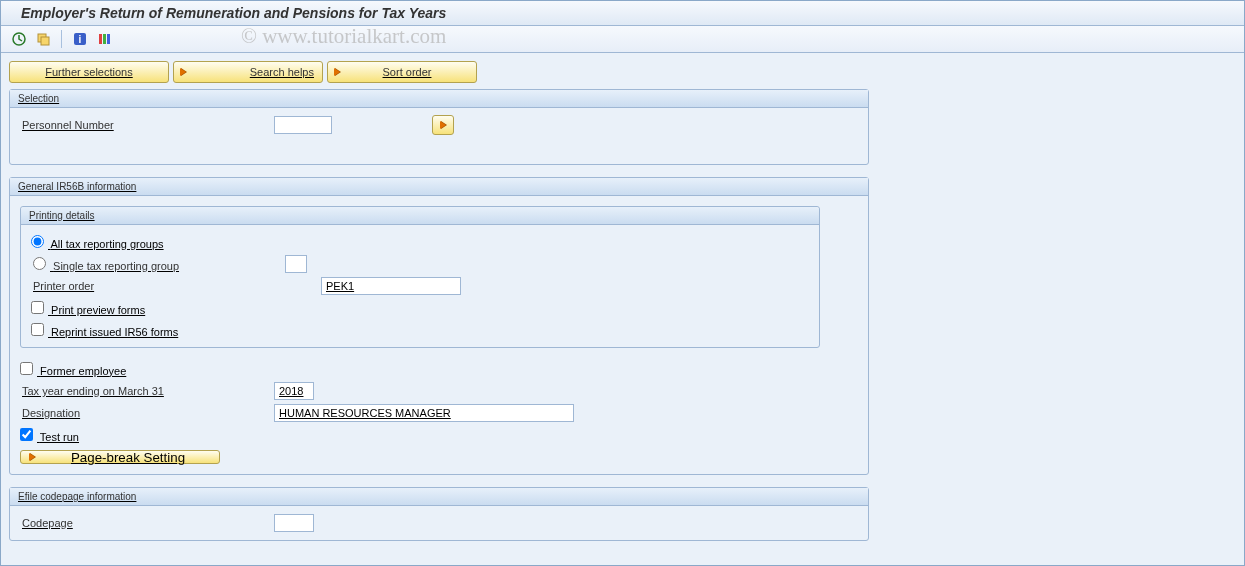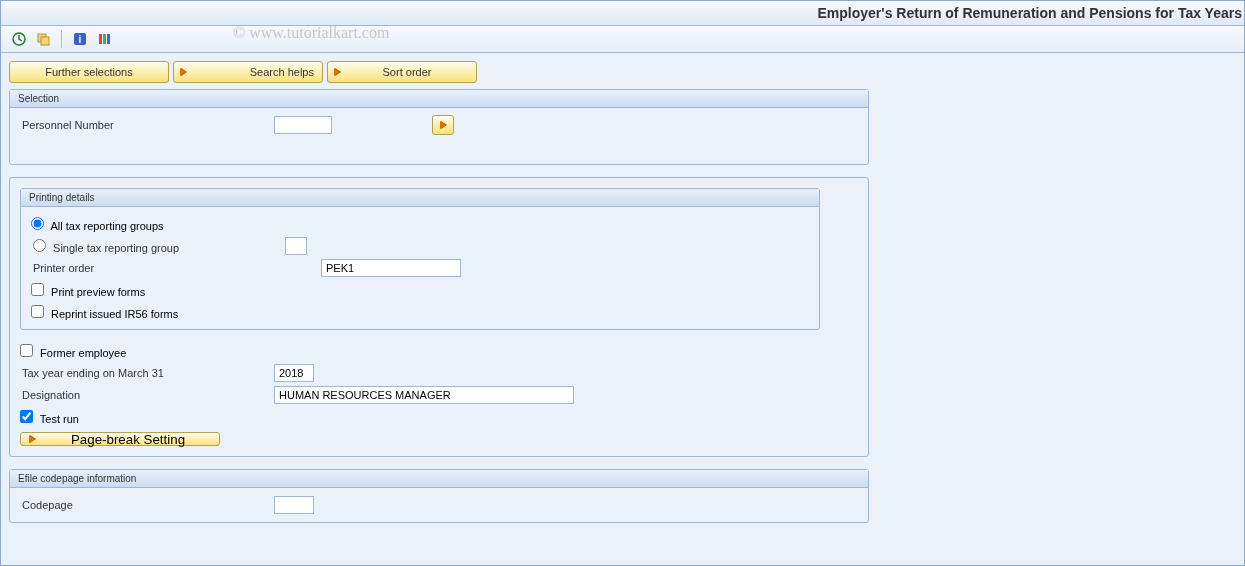--- a/index.html
+++ b/index.html
@@ -13,25 +13,25 @@
       width: 1245px;
       height: 566px;
       background: linear-gradient(#eaf1f9, #d6e4f2);
       border: 1px solid #8aa8c8;
       display: flex;
       flex-direction: column;
     }
     .titlebar {
       background: linear-gradient(#f6f9fd, #dfe9f5);
       border-bottom: 1px solid #9fb7d4;
-      padding: 4px 2px;
+      padding: 4px 20px;
       font-weight: bold;
+      font-style: italic;
       font-size: 14px;
       color: #333;
-      text-align: right;
     }
     .toolbar {
       background: linear-gradient(#f6f9fd, #e7eef8);
       border-bottom: 1px solid #9fb7d4;
       padding: 3px 8px;
       display: flex;
       align-items: center;
       gap: 4px;
       position: relative;
     }
@@ -41,32 +41,33 @@
       display: inline-flex;
       align-items: center;
       justify-content: center;
       cursor: pointer;
       border: 1px solid transparent;
       border-radius: 2px;
     }
     .sep { width: 1px; height: 18px; background: #a8c0de; margin: 0 4px; }
     .watermark {
       position: absolute;
-      left: 232px;
+      left: 240px;
       top: -2px;
-      font-size: 16px;
+      font-size: 21px;
       color: rgba(180,180,180,0.7);
       font-family: Georgia, serif;
       pointer-events: none;
     }
     .content {
       padding: 8px;
       background: #eaf1f9;
       flex: 1;
       overflow: auto;
+      text-decoration: underline;
     }
     .btn-row { display: flex; gap: 4px; margin-bottom: 6px; }
     .yellow-btn {
       background: linear-gradient(#fffdf0, #f7e27a);
       border: 1px solid #b3a24f;
       border-radius: 3px;
       padding: 2px 8px;
       height: 22px;
       display: inline-flex;
       align-items: center;
@@ -213,20 +214,21 @@
           <span style="width:60px"></span>
           <span class="icon-btn">
             <span class="arrow-right"></span>
           </span>
         </div>
         <div class="row"></div>
       </div>
     </div>
 
     <div class="groupbox">
+      <div class="groupbox-title">General IR56B information</div>
       <div class="groupbox-body">
 
         <div class="inner-group">
           <div class="groupbox-title">Printing details</div>
           <div class="groupbox-body">
             <div class="row">
               <label>
                 <input type="radio" name="taxgrp" checked="" style="">
                 <span>All tax reporting groups</span>
               </label>

